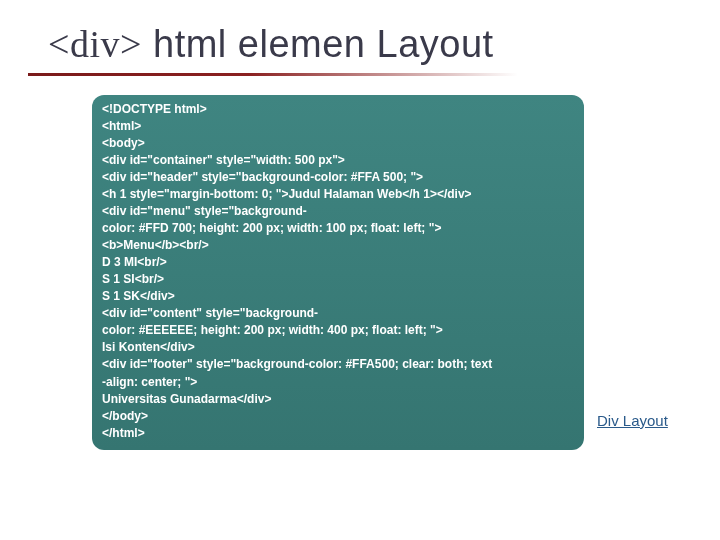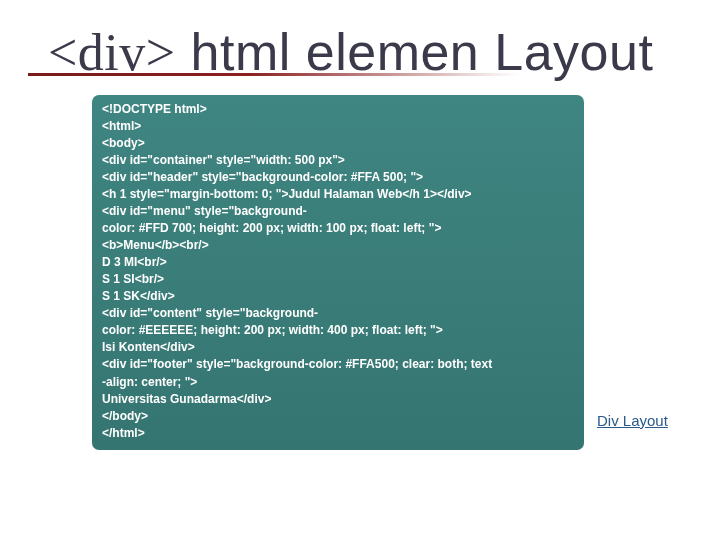--- a/index.html
+++ b/index.html
@@ -8,21 +8,21 @@
     height: 540px;
     background: #fff;
     font-family: Arial, Helvetica, sans-serif;
     position: relative;
     overflow: hidden;
   }
   .title {
     position: absolute;
     left: 48px;
     top: 22px;
-    font-size: 52px;
+    font-size: 38px;
     font-weight: 400;
     color: #3a3a4a;
     letter-spacing: 0.5px;
   }
   .title .thin {
     font-family: Georgia, 'Times New Roman', serif;
     font-weight: 400;
   }
   .title-underline {
     position: absolute;
@@ -33,21 +33,21 @@
     background: linear-gradient(to right, #7a1a1a 0%, #8a2020 45%, rgba(138,32,32,0) 100%);
   }
   .code-box {
     position: absolute;
     left: 92px;
     top: 95px;
     width: 492px;
     background: #3a7d7a;
     background: linear-gradient(to bottom, #3f8581 0%, #357571 100%);
     padding: 6px 8px 8px 10px;
-    border-radius: 7px;
+    border-radius: 12px;
   }
   .code-box pre {
     font-family: Tahoma, Arial, sans-serif;
     font-size: 12px;
     line-height: 1.42;
     color: #fff;
     font-weight: bold;
     white-space: pre-wrap;
     word-break: break-word;
   }

